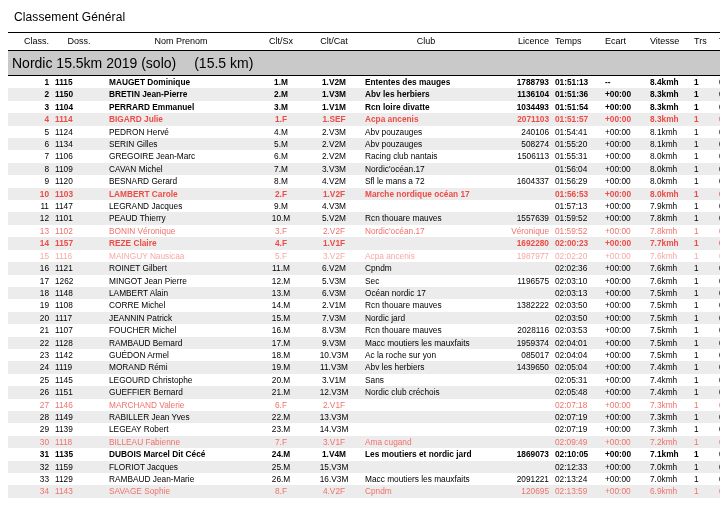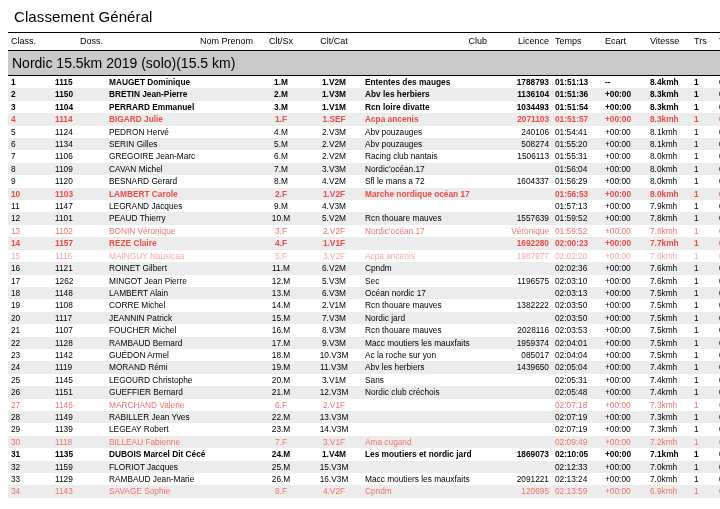--- a/index.html
+++ b/index.html
@@ -8,21 +8,21 @@
     width:720px;height:509px;
     background:#ffffff;
     font-family:"Liberation Sans","DejaVu Sans",sans-serif;
     color:#000000;
     overflow:hidden;
   }
   .page{position:relative;width:720px;height:509px;box-sizing:border-box;padding:0 8px;}
 
   
   .doc-title{
-    font-size:15px;
+    font-size:12px;
     letter-spacing:.1px;
     padding:9px 0 0 6px;
     line-height:16px;
   }
   .doc-subtitle{
     font-size:10.5px;
     padding:3px 0 0 6px;
     line-height:13px;
   }
 
@@ -30,56 +30,56 @@
   table{
     border-collapse:collapse;
     width:704px;
     margin-top:7px;
     table-layout:fixed;
     font-size:8.3px;
   }
   thead th{
     font-weight:normal;
     font-size:9px;
-    text-align:right;
+    text-align:center;
     padding:3px 3px 4px 3px;
     border-top:1.6px solid #000;
     border-bottom:1px solid #000;
     white-space:nowrap;
   }
   
   col.c-rank{width:44px}
   col.c-bib{width:54px}
   col.c-name{width:150px}
   col.c-sx{width:50px}
   col.c-cat{width:56px}
   col.c-club{width:128px}
   col.c-lic{width:62px}
   col.c-time{width:50px}
   col.c-gap{width:45px}
   col.c-speed{width:44px}
   col.c-laps{width:25px}
   col.c-t1{width:52px}
 
-  th.rank,td.rank{text-align:left}
+  th.rank,td.rank{text-align:right}
   th.bib,td.bib{}
   th.sx,td.sx,th.cat,td.cat{text-align:center}
   th.laps,td.laps{text-align:left}
   th.time,td.time,th.gap,td.gap,th.speed,td.speed,th.t1,td.t1,th.t2,td.t2{text-align:left}
   th.lic,td.lic{text-align:right}
 
   
   tr.section td{
     background:#c9c9c9;
     font-size:14px;
     padding:4px 4px 4px 4px;
     border-bottom:1px solid #000;
     line-height:16px;
   }
-  .sec-dist{padding-left:0;}
+  .sec-dist{padding-left:18px;}
 
   tbody td{
     padding:1px 3px;
     line-height:10.4px;
     height:10px;
     white-space:nowrap;
     overflow:hidden;
   }
   tr.alt td{background:#ececec;}
   tr.bold td{font-weight:bold;}

